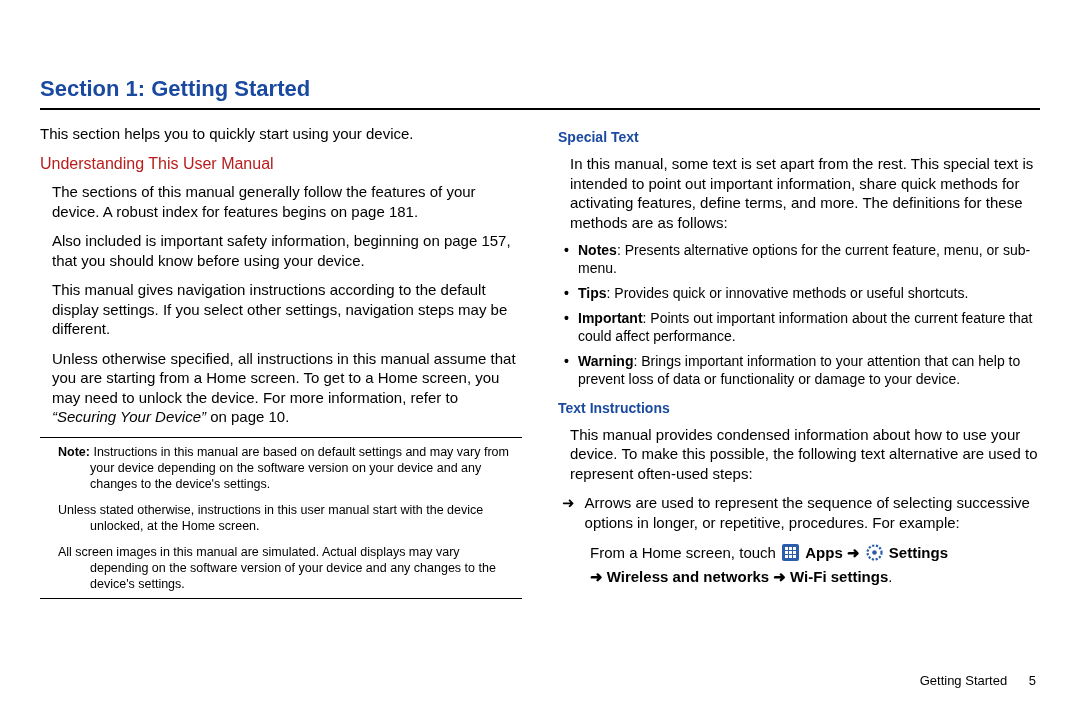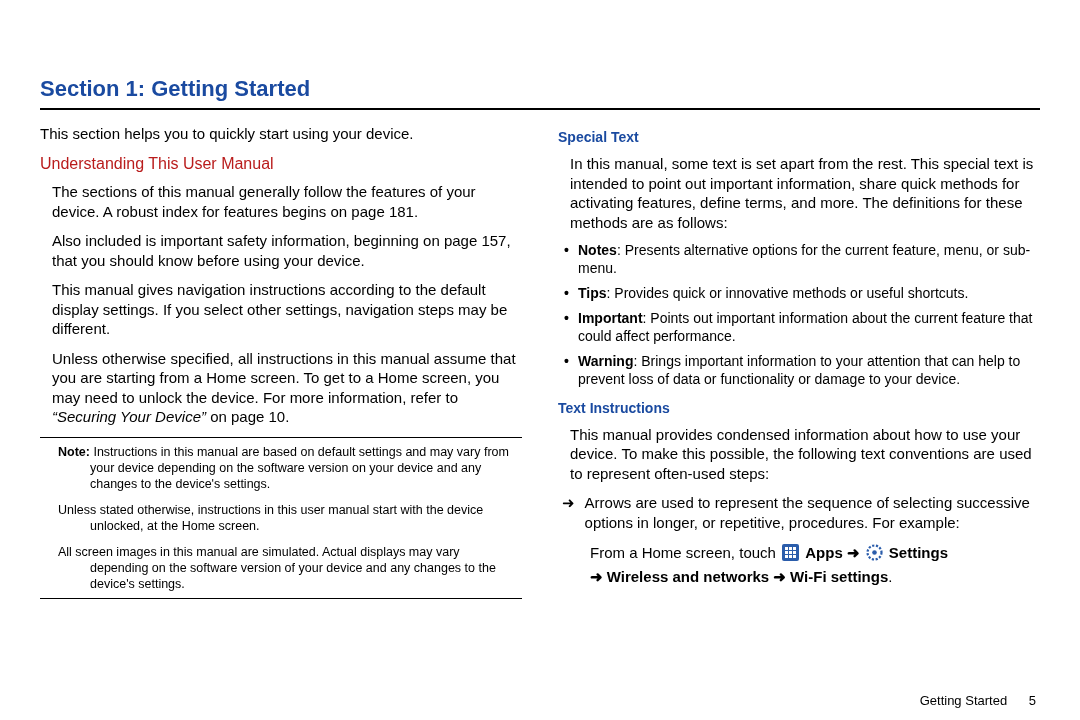--- a/index.html
+++ b/index.html
@@ -100,21 +100,21 @@
   .bold { font-weight: bold; }
   .icon {
     display: inline-block;
     vertical-align: -3px;
     width: 17px;
     height: 17px;
     margin: 0 2px;
   }
   .footer {
     position: absolute;
-    bottom: 12px;
+    bottom: 32px;
     right: 44px;
     font-size: 13px;
     color: #000;
   }
   .footer .sec-name { margin-right: 18px; }
 </style>
 </head>
 <body>
 
 <div class="page">
@@ -158,21 +158,21 @@
         </li>
         <li>
           <span class="bold">Important</span><span>: Points out important information about the current feature that could affect performance.</span>
         </li>
         <li>
           <span class="bold">Warning</span><span>: Brings important information to your attention that can help to prevent loss of data or functionality or damage to your device.</span>
         </li>
       </ul>
 
       <h3 class="topic">Text Instructions</h3>
-      <p class="indent">This manual provides condensed information about how to use your device. To make this possible, the following text conventions are used to represent often-used steps:</p>
+      <p class="indent">This manual provides condensed information about how to use your device. To make this possible, the following text alternative are used to represent often-used steps:</p>
 
       <div class="arrow-row">
         <div class="arrow-sym">➜</div>
         <div class="arrow-body">Arrows are used to represent the sequence of selecting successive options in longer, or repetitive, procedures. For example:</div>
       </div>
 
       <div class="example-line">
         <span>From a Home screen, touch </span>
         <span class="icon">
           <svg viewBox="0 0 17 17">

